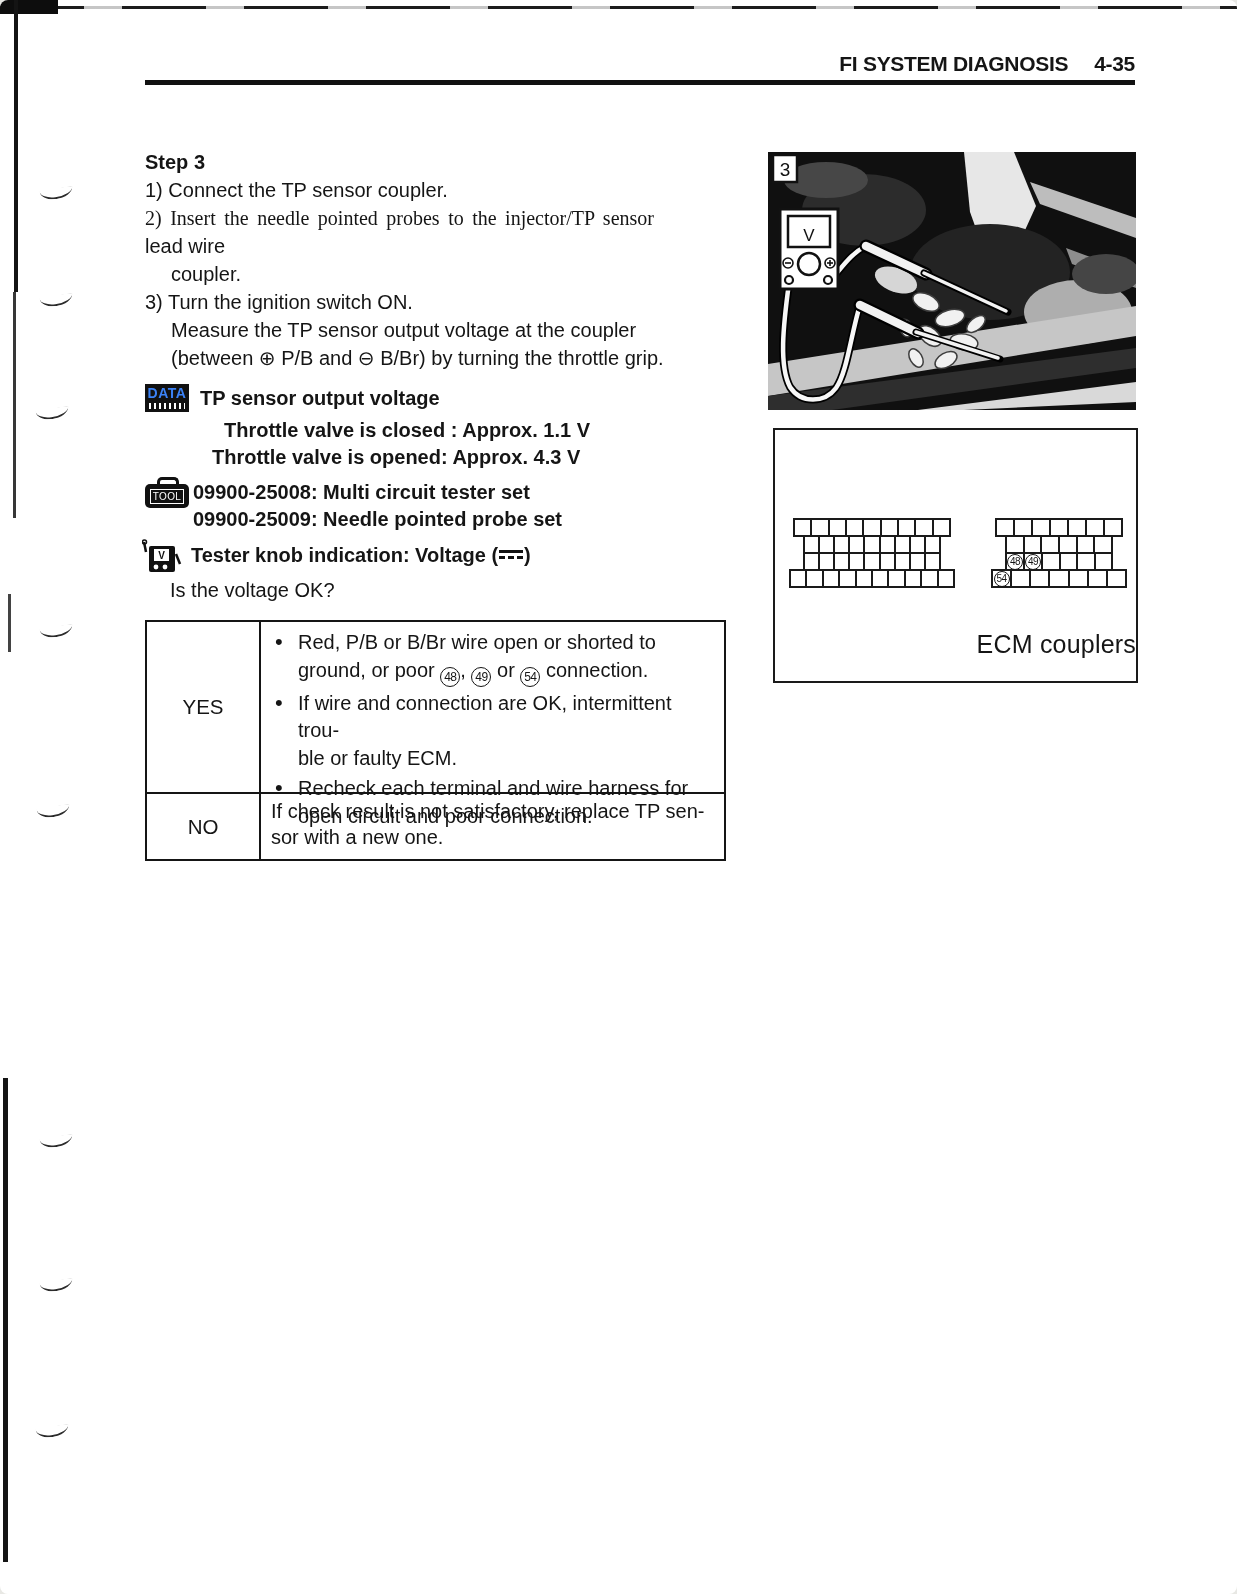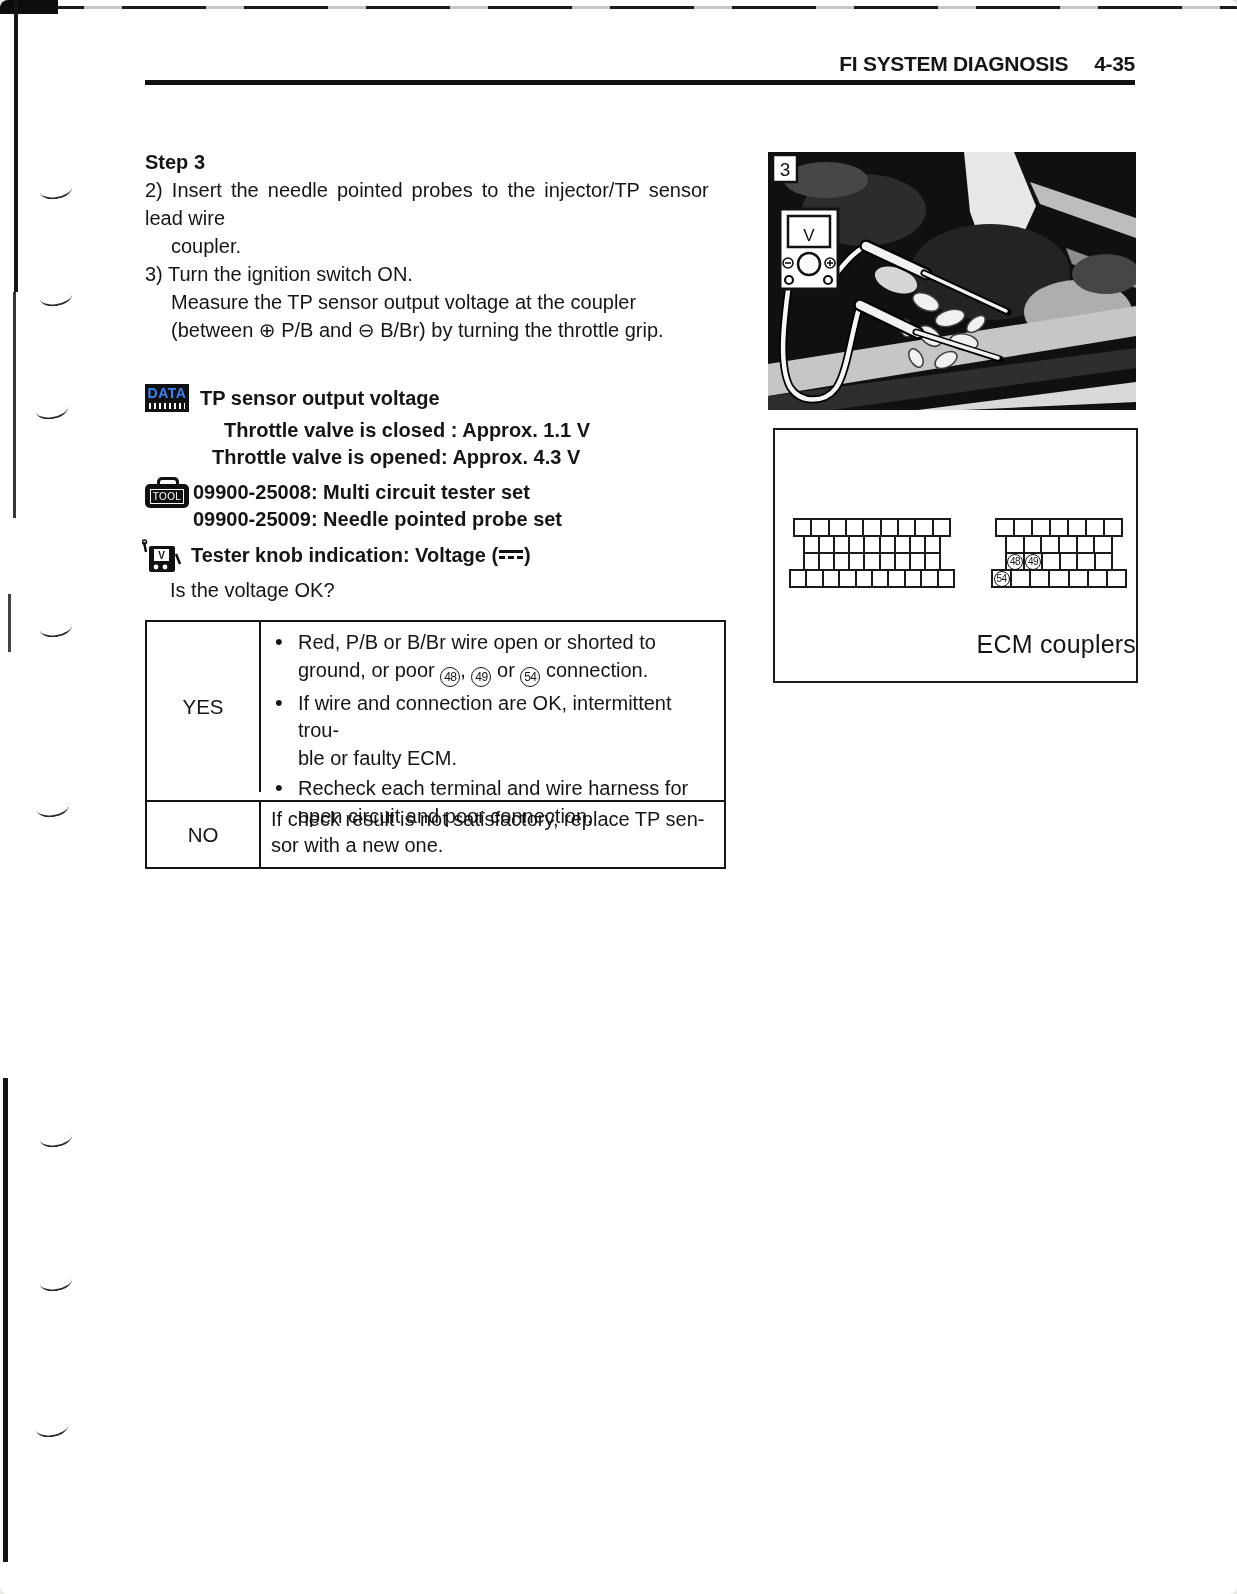--- a/index.html
+++ b/index.html
@@ -25,21 +25,21 @@
     transform:rotate(-7deg);}
   
   .header{position:absolute;left:145px;top:52px;width:990px;text-align:right;
     font-weight:700;font-size:21px;letter-spacing:-0.3px;}
   .header .pageno{margin-left:26px;}
   .header-rule{position:absolute;left:145px;top:80px;width:990px;height:5px;background:#111;}
   
   .step{position:absolute;left:145px;top:148px;width:600px;font-size:20px;line-height:28px;}
   .step .title{font-weight:700;}
   .step .indent{padding-left:26px;}
-  .step .spread{word-spacing:3.5px;}
+  .step .spread{word-spacing:3.5px;font-family:Liberation Serif, serif;}
   
   .abs{position:absolute;font-size:20px;line-height:27px;}
   .bold{font-weight:700;}
   
   .data-icon{position:absolute;left:145px;top:384px;width:44px;height:28px;background:#111;
     display:flex;flex-direction:column;align-items:center;justify-content:flex-start;}
   .data-icon .txt{color:#3b82f6;font-size:14px;font-weight:700;line-height:19px;letter-spacing:.5px;}
   .data-icon .ticks{width:36px;height:6px;margin-top:0;
     background:repeating-linear-gradient(90deg,#fff 0 2px,#111 2px 5px);}
   
@@ -58,21 +58,21 @@
   .dc-symbol::after{content:"";position:absolute;left:0;right:0;top:6px;border-top:3px dashed #111;}
   
   .circ-num{display:inline-flex;align-items:center;justify-content:center;
     width:20px;height:20px;border:1.6px solid #151515;border-radius:50%;
     font-size:12px;font-weight:400;line-height:1;vertical-align:-4px;box-sizing:border-box;
     letter-spacing:-0.5px;}
   
   .dt{position:absolute;left:145px;top:620px;width:581px;border:2.5px solid #151515;
     box-sizing:border-box;background:#fff;}
   .dt-row{display:flex;}
-  .dt-row.no{border-top:2px solid #151515;margin-top:8px;}
+  .dt-row.no{border-top:2px solid #151515;}
   .dt-label{width:112px;border-right:2px solid #151515;display:flex;align-items:center;
     justify-content:center;font-size:20.5px;flex:none;}
   .dt-content{flex:1;padding:7px 6px 9px 10px;font-size:20px;line-height:27.5px;}
   .dt-row.yes .dt-content ul{margin:0;padding:0;list-style:none;}
   .dt-row.yes li{position:relative;padding-left:27px;margin-bottom:3px;}
   .dt-row.yes li::before{content:"\2022";position:absolute;left:4px;top:-1px;font-size:22px;}
   .dt-row.yes{height:170px;}
   .dt-row.no{min-height:51px;}
   .dt-row.no .dt-content{line-height:26px;padding-top:4px;}
   
@@ -115,20 +115,21 @@
   <div class="squiggle" style="left:40px;top:1280px;"></div>
   <div class="squiggle" style="left:36px;top:1426px;"></div>
 
   <div class="header">
     <span>FI SYSTEM DIAGNOSIS</span><span class="pageno">4-35</span>
   </div>
   <div class="header-rule"></div>
 
   <div class="step">
     <div class="title">Step 3</div>
+    <div class="line">1) Connect the TP sensor coupler.</div>
     <div class="line spread">2) Insert the needle pointed probes to the injector/TP sensor</div>
     <div class="line">lead wire</div>
     <div class="line indent">coupler.</div>
     <div class="line">3) Turn the ignition switch ON.</div>
     <div class="line indent">Measure the TP sensor output voltage at the coupler</div>
     <div class="line indent">(between ⊕ P/B and ⊖ B/Br) by turning the throttle grip.</div>
   </div>
 
   <div class="data-icon">
     <span class="txt">DATA</span>

